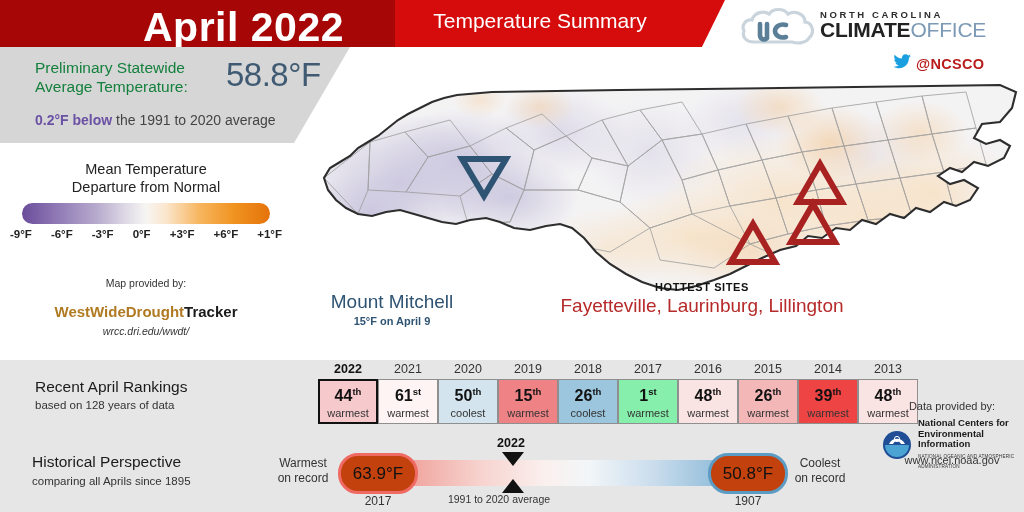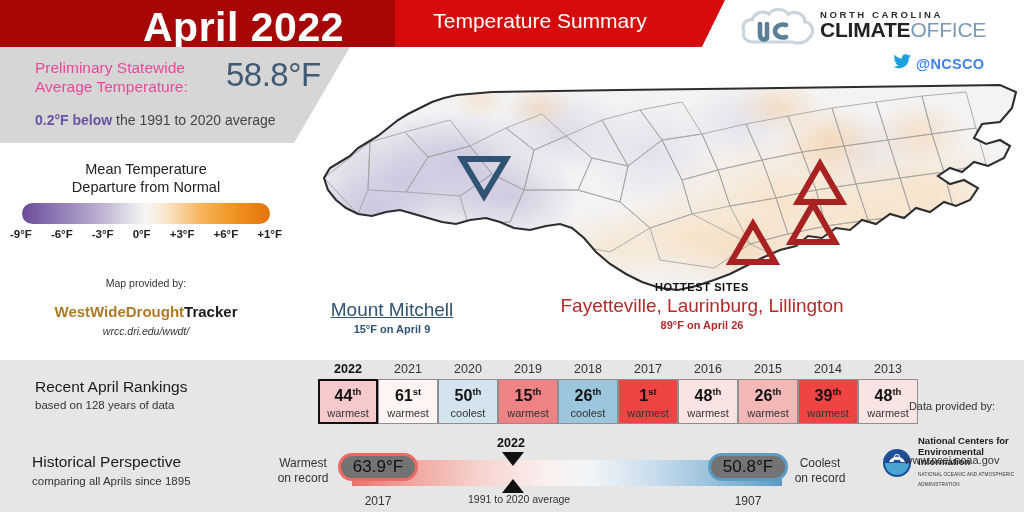--- a/index.html
+++ b/index.html
@@ -17,26 +17,26 @@
 
   
   #logo-block{position:absolute;left:740px;top:6px;width:278px;height:44px;}
   #logo-mark{position:absolute;left:0;top:0;width:76px;height:42px;}
   #logo-text{position:absolute;left:80px;top:3px;}
   .logo-line1{font-size:9.5px;letter-spacing:2.6px;color:#2c2c2c;font-weight:600;}
   .logo-line2{font-size:21px;font-weight:bold;letter-spacing:-0.2px;line-height:20px;}
   .lg-climate{color:#222;}
   .lg-office{color:#7c9ab5;font-weight:normal;}
   #twitter-row{position:absolute;left:893px;top:54px;display:flex;align-items:center;gap:4px;}
-  #twitter-handle{font-size:14.5px;font-weight:bold;color:#3b82f6;letter-spacing:.3px;}
+  #twitter-handle{font-size:14.5px;font-weight:bold;color:#b91c1c;letter-spacing:.3px;}
 
   
   #stat-panel{position:absolute;left:0;top:47px;width:350px;height:96px;background:#d6d6d6;
         clip-path:polygon(0 0,100% 0,84% 100%,0 100%);}
-  #stat-label{position:absolute;left:35px;top:58px;width:185px;font-size:15.5px;color:#ec4899;line-height:19px;}
+  #stat-label{position:absolute;left:35px;top:58px;width:185px;font-size:15.5px;color:#15803d;line-height:19px;}
   #stat-value{position:absolute;left:226px;top:56px;font-size:33px;color:#3f5a72;letter-spacing:-0.5px;}
   #stat-dep{position:absolute;left:35px;top:112px;font-size:14px;color:#444;}
   #stat-dep b{color:#6a51a3;}
 
   
   #legend-title{position:absolute;left:0;top:160px;width:292px;text-align:center;font-size:14.5px;
         color:#222;line-height:18px;}
   #legend-bar{position:absolute;left:22px;top:203px;width:248px;height:21px;border-radius:11px;
      background:linear-gradient(to right,#6b4c9a 0%,#8f79b5 14%,#b7aacd 30%,#dedae6 42%,
         #f7f5f3 50%,#fbe6cd 58%,#f7b45c 72%,#f0921f 86%,#e4730b 100%);}
@@ -50,21 +50,21 @@
   .wwdt-b{color:#1b1b1b;}
   #wwdt-url{position:absolute;left:0;top:325px;width:292px;text-align:center;font-size:10.5px;color:#333;font-style:italic;}
 
   
   #map-area{position:absolute;left:310px;top:62px;width:714px;height:230px;}
   #map-area svg{display:block;}
 
   
   .callout{position:absolute;text-align:center;}
   .co-kicker{font-size:11px;font-weight:bold;letter-spacing:.6px;color:#111;}
-  .co-name-cold{font-size:19px;color:#2f5473;margin-top:18px;text-decoration:underline;}
+  .co-name-cold{font-size:19px;color:#2f5473;margin-top:10px;}
   .co-name-hot{font-size:19px;color:#b62a2a;margin-top:2px;}
   .co-sub-cold{font-size:11px;font-weight:bold;color:#2f5473;margin-top:2px;}
   .co-sub-hot{font-size:11px;font-weight:bold;color:#b62a2a;margin-top:2px;}
   #coldest-callout{left:282px;top:281px;width:220px;}
   #hottest-callout{left:452px;top:281px;width:500px;}
 
   
   #lower-band{position:absolute;left:0;top:360px;width:1024px;height:152px;background:#e6e6e6;}
 
   #rankings-title{position:absolute;left:35px;top:378px;font-size:15.5px;color:#1b1b1b;}
@@ -87,40 +87,40 @@
   #hist-sub{position:absolute;left:32px;top:475px;font-size:11.5px;color:#333;}
 
   #hist-warm-label{position:absolute;left:268px;top:456px;width:70px;text-align:center;
         font-size:12px;color:#333;line-height:15px;}
   #hist-cool-label{position:absolute;left:784px;top:456px;width:72px;text-align:center;
         font-size:12px;color:#333;line-height:15px;}
 
   #hist-bar{position:absolute;left:352px;top:460px;width:430px;height:26px;
      background:linear-gradient(to right,#e8736b 0%,#f0a69f 14%,#f7d3cf 30%,#faf0ee 45%,
         #f2f6f8 55%,#cadded 70%,#90bcd9 86%,#5b9bc4 100%);}
-  .hist-pill{position:absolute;top:453px;width:80px;height:28px;border-radius:20px;background:#737373;
+  .hist-pill{position:absolute;top:453px;width:80px;height:41px;border-radius:20px;background:#c2410c;
      display:flex;align-items:center;justify-content:center;font-size:17px;color:#111;box-sizing:border-box;}
   #hist-pill-warm{left:338px;border:3px solid #ef6a62;}
   #hist-pill-cool{left:708px;border:3px solid #5b9bc4;}
   #hist-year-warm{position:absolute;left:338px;top:494px;width:80px;text-align:center;font-size:12px;color:#333;}
   #hist-year-cool{position:absolute;left:708px;top:494px;width:80px;text-align:center;font-size:12px;color:#333;}
 
   #marker-2022-label{position:absolute;left:481px;top:436px;width:60px;text-align:center;
         font-size:12.5px;font-weight:bold;color:#111;}
   #marker-2022-tri{position:absolute;left:502px;top:452px;width:0;height:0;
         border-left:11px solid transparent;border-right:11px solid transparent;border-top:14px solid #111;}
   #marker-normal-tri{position:absolute;left:502px;top:479px;width:0;height:0;
         border-left:11px solid transparent;border-right:11px solid transparent;border-bottom:14px solid #111;}
-  #marker-normal-label{position:absolute;left:468px;top:493px;width:140px;text-align:left;
+  #marker-normal-label{position:absolute;left:429px;top:493px;width:140px;text-align:center;
         font-size:10.5px;color:#333;}
 
   
   #noaa-credit-label{position:absolute;left:880px;top:400px;width:144px;text-align:center;
         font-size:11px;color:#333;}
-  #noaa-block{position:absolute;left:882px;top:418px;display:flex;align-items:center;gap:6px;margin-top:18px;}
+  #noaa-block{position:absolute;left:882px;top:418px;display:flex;align-items:center;gap:6px;}
   #noaa-seal{width:30px;height:30px;flex:0 0 30px;}
   #noaa-lines{line-height:10.5px;}
   .noaa-l1{font-size:9.5px;font-weight:bold;color:#1b1b1b;}
   .noaa-l2{font-size:4.6px;color:#333;letter-spacing:.2px;margin-top:2px;}
   #noaa-url{position:absolute;left:880px;top:454px;width:144px;text-align:center;font-size:11px;color:#333;}
 </style>
 </head>
 <body>
 
 <div id="header-banner-dark"></div>
@@ -304,21 +304,20 @@
   </svg>
 </div>
 
 <div class="callout" id="coldest-callout">
   <div class="co-name-cold">Mount Mitchell</div>
   <div class="co-sub-cold">15°F on April 9</div>
 </div>
 <div class="callout" id="hottest-callout">
   <div class="co-kicker">HOTTEST SITES</div>
   <div class="co-name-hot">Fayetteville, Laurinburg, Lillington</div>
-  <div class="co-sub-hot">89°F on April 26</div>
 </div>
 
 <div id="lower-band"></div>
 
 <div id="rankings-title">Recent April Rankings</div>
 <div id="rankings-sub">based on 128 years of data</div>
 
 <div id="year-header">
   <div class="year-cell current">2022</div>
   <div class="year-cell">2021</div>
@@ -346,21 +345,21 @@
       <div class="rank-word">coolest</div>
     </div>
     <div class="rank-cell" style="background: rgb(239, 130, 133);">
       <div class="rank-num">15<sup>th</sup></div>
       <div class="rank-word">warmest</div>
     </div>
     <div class="rank-cell" style="background: rgb(156, 198, 222);">
       <div class="rank-num">26<sup>th</sup></div>
       <div class="rank-word">coolest</div>
     </div>
-    <div class="rank-cell" style="background: #ef4444;">
+    <div class="rank-cell" style="background: #86efac;">
       <div class="rank-num">1<sup>st</sup></div>
       <div class="rank-word">warmest</div>
     </div>
     <div class="rank-cell" style="background: rgb(250, 228, 227);">
       <div class="rank-num">48<sup>th</sup></div>
       <div class="rank-word">warmest</div>
     </div>
     <div class="rank-cell" style="background: rgb(243, 183, 184);">
       <div class="rank-num">26<sup>th</sup></div>
       <div class="rank-word">warmest</div>

